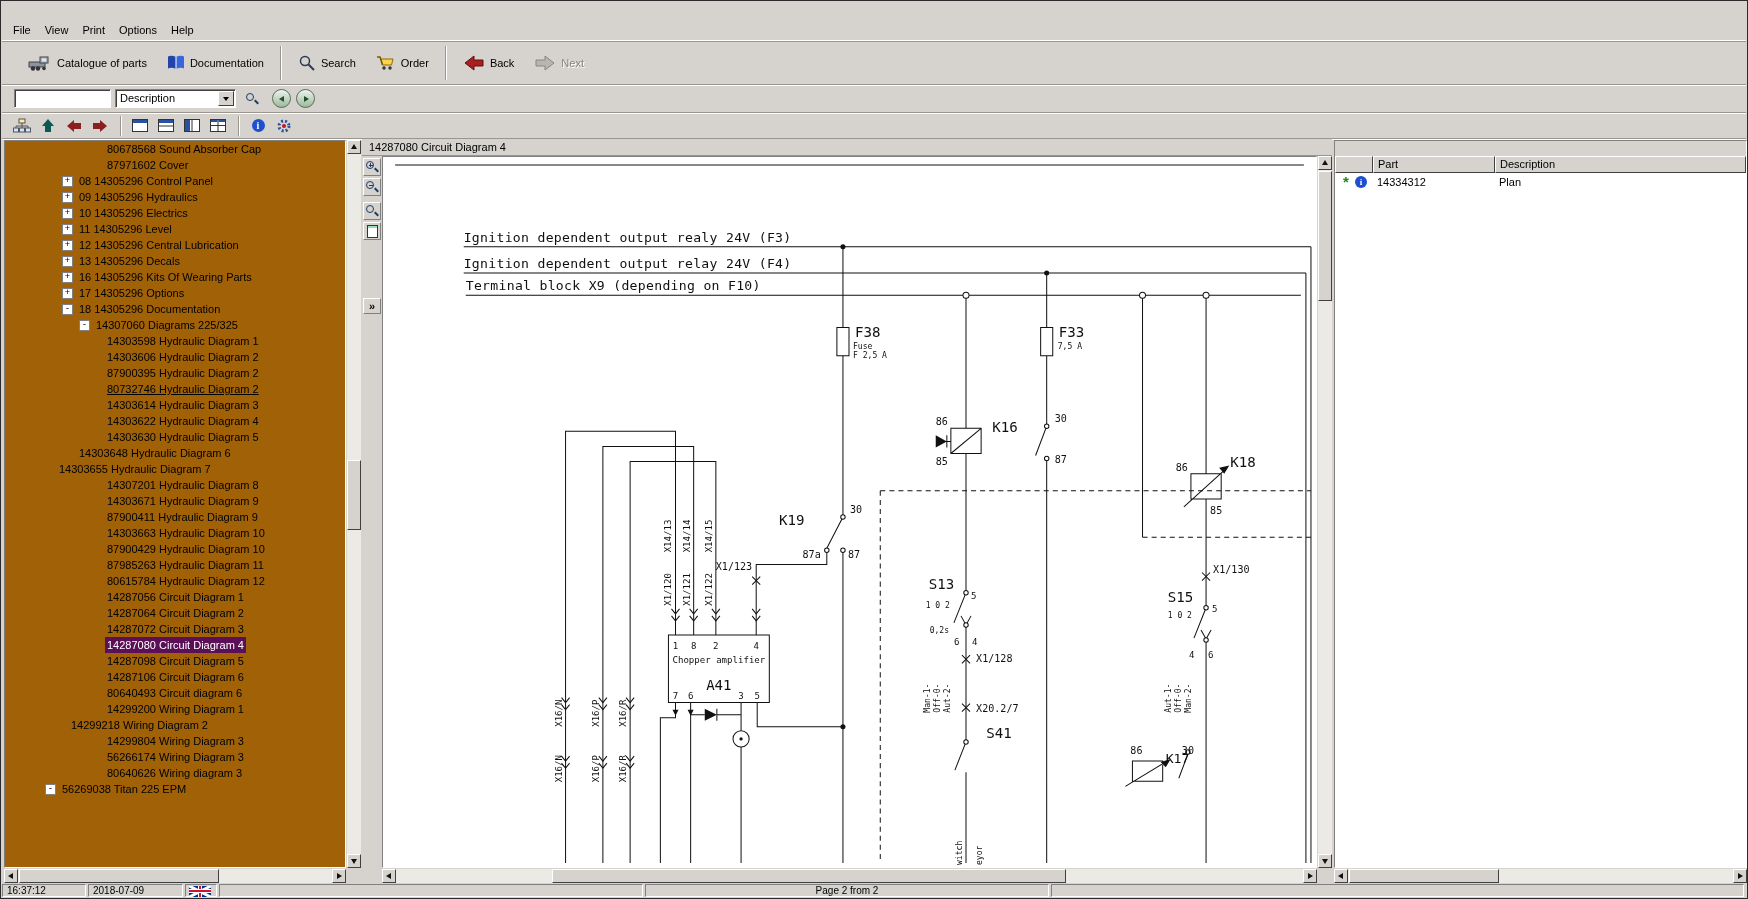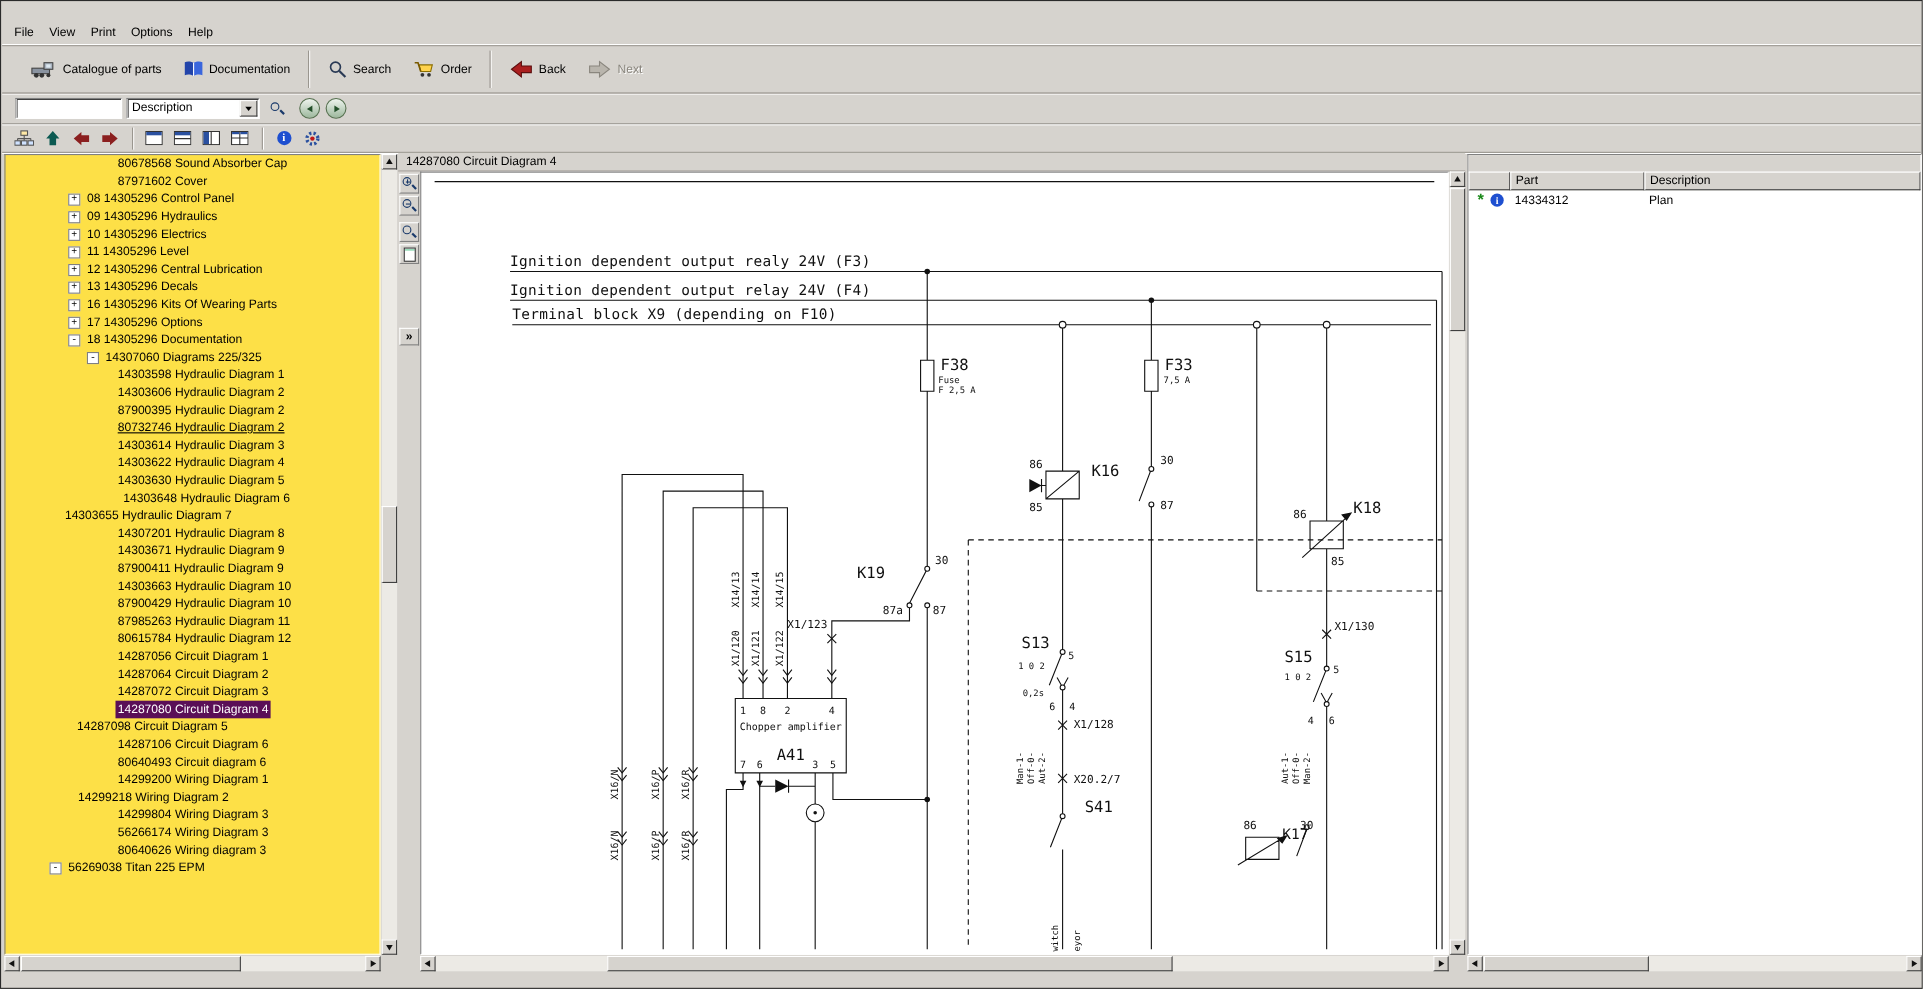--- a/index.html
+++ b/index.html
@@ -32,21 +32,21 @@
 .t-down-s{width:0;height:0;border:3.5px solid transparent;border-top:4.5px solid #000;margin-top:4px}
 .roundbtn{position:absolute;top:4px;width:19px;height:19px;border-radius:50%;background:linear-gradient(#eef4ee,#9db89d);border:1px solid #55704f;display:flex;align-items:center;justify-content:center}
 
 .navrow{position:absolute;left:1px;right:1px;top:112px;height:26px;display:flex;align-items:center;padding-left:8px;border-bottom:1px solid #9a968f;box-shadow:0 1px 0 #fff}
 .nbtn{width:24px;height:22px;display:inline-flex;align-items:center;justify-content:center;border:1px solid transparent;margin-right:2px}
 .info-circ{width:13px;height:13px;border-radius:50%;background:#1e4fd0;color:#fff;font-weight:bold;font-size:10px;line-height:13px;text-align:center;font-family:"Liberation Serif",serif}
 
 .main{position:absolute;left:1px;right:1px;top:138px;bottom:14px}
 .panel{position:absolute;top:0;height:100%}
 .tree-panel{left:0;width:360px}
-.tree-box{position:absolute;left:2px;top:1px;right:16px;bottom:16px;background:#fde047;border:1px solid;border-color:#808080 #fff #fff #808080;overflow:hidden}
+.tree-box{position:absolute;left:2px;top:1px;right:16px;bottom:16px;background:#a16207;border:1px solid;border-color:#808080 #fff #fff #808080;overflow:hidden}
 .tree-row{height:16px;line-height:16px;white-space:nowrap;display:flex;align-items:center}
 .expand-box{width:11px;height:11px;border:1px solid #808080;background:#fff;font-size:9px;line-height:9px;text-align:center;margin-right:4px;flex:none;font-family:"Liberation Mono",monospace}
 .tree-label{padding:0 2px}
 .tree-label.selected{background:#5a0f57;color:#fff}
 
 .center-panel{left:360px;width:970px}
 .doc-header{position:absolute;left:0;right:0;top:0;height:17px;line-height:16px;padding-left:7px;border-bottom:1px solid #9a968f;background:#d6d3ce}
 .zoom-strip{position:absolute;left:0;top:17px;width:20px;bottom:16px;background:#d6d3ce}
 .zbtn{width:18px;height:18px;margin:2px 1px 1px 1px;background:#d6d3ce;border:1px solid;border-color:#fff #808080 #808080 #fff;display:flex;align-items:center;justify-content:center}
 .zbtn.more{height:16px;font-weight:bold;font-size:11px;margin-top:58px}
@@ -304,21 +304,21 @@
           </div>
           <div class="tree-row" style="padding-left: 100px;">
             <span class="tree-label">14303614 Hydraulic Diagram 3</span>
           </div>
           <div class="tree-row" style="padding-left: 100px;">
             <span class="tree-label">14303622 Hydraulic Diagram 4</span>
           </div>
           <div class="tree-row" style="padding-left: 100px;">
             <span class="tree-label">14303630 Hydraulic Diagram 5</span>
           </div>
-          <div class="tree-row" style="padding-left: 105px;">
+          <div class="tree-row" style="padding-left: 72px;">
             <span class="tree-label">14303648 Hydraulic Diagram 6</span>
           </div>
           <div class="tree-row" style="padding-left: 52px;">
             <span class="tree-label">14303655 Hydraulic Diagram 7</span>
           </div>
           <div class="tree-row" style="padding-left: 100px;">
             <span class="tree-label">14307201 Hydraulic Diagram 8</span>
           </div>
           <div class="tree-row" style="padding-left: 100px;">
             <span class="tree-label">14303671 Hydraulic Diagram 9</span>
@@ -343,21 +343,21 @@
           </div>
           <div class="tree-row" style="padding-left: 100px;">
             <span class="tree-label">14287064 Circuit Diagram 2</span>
           </div>
           <div class="tree-row" style="padding-left: 100px;">
             <span class="tree-label">14287072 Circuit Diagram 3</span>
           </div>
           <div class="tree-row" style="padding-left: 100px;">
             <span class="tree-label selected">14287080 Circuit Diagram 4</span>
           </div>
-          <div class="tree-row" style="padding-left: 63px;">
+          <div class="tree-row" style="padding-left: 100px;">
             <span class="tree-label">14287098 Circuit Diagram 5</span>
           </div>
           <div class="tree-row" style="padding-left: 100px;">
             <span class="tree-label">14287106 Circuit Diagram 6</span>
           </div>
           <div class="tree-row" style="padding-left: 100px;">
             <span class="tree-label">80640493 Circuit diagram 6</span>
           </div>
           <div class="tree-row" style="padding-left: 100px;">
             <span class="tree-label">14299200 Wiring Diagram 1</span>
@@ -620,14 +620,24 @@
             <span class="t-left"></span>
           </div>
         <div class="sb-thumb" style="left:15px;width:150px;top:0;bottom:0"></div>
         <div class="sb-btn" style="right:0">
             <span class="t-right"></span>
           </div>
       </div>
     </div>
   </div>
 
+  <div class="statusbar">
+    <span class="scell" style="width:84px">16:37:12</span>
+    <span class="scell" style="width:95px">2018-07-09</span>
+    <span class="scell" style="width:32px;padding:0 3px">
+      <span class="flag"><span class="dw dw1"></span><span class="dw dw2"></span><span class="cv"></span><span class="ch"></span></span>
+    </span>
+    <span class="scell" style="width:424px"></span>
+    <span class="scell" style="width:404px;text-align:center">Page 2 from 2</span>
+    <span class="scell" style="flex:1"></span>
+  </div>
 
 </div>
 
 </body></html>

